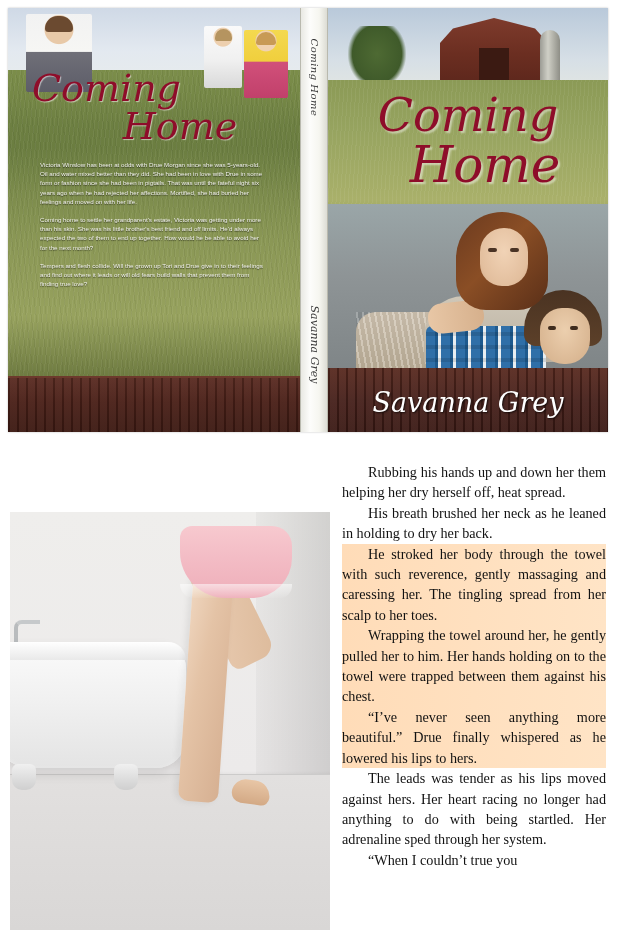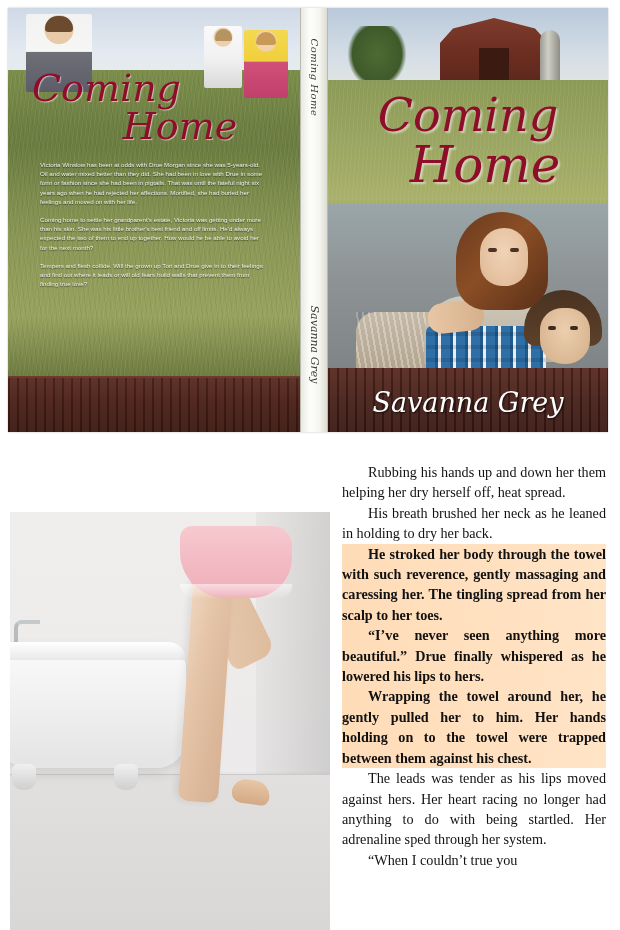--- a/index.html
+++ b/index.html
@@ -380,21 +380,20 @@
     font-size: 14.2px;
     line-height: 20.4px;
     color: #111111;
     text-align: justify;
     text-indent: 26px;
     margin: 0;
   }
   .text-page p.hl {
     background: linear-gradient(to right, #ffdcb8, #ffe4c6);
     box-decoration-break: clone;
-    font-weight: bold;
     -webkit-box-decoration-break: clone;
   }
 </style>
 </head>
 <body>
 
 <div class="cover-spread">
   <div class="cover-inner">
 
     <div class="back-cover">
@@ -472,17 +471,17 @@
     <div class="skirt">
       <div class="skirt-hem"></div>
     </div>
   </div>
 </div>
 
 <div class="text-page">
   <p>Rubbing his hands up and down her them helping her dry herself off, heat spread.</p>
   <p>His breath brushed her neck as he leaned in holding to dry her back.</p>
   <p class="hl">He stroked her body through the towel with such reverence, gently massaging and caressing her. The tingling spread from her scalp to her toes.</p>
+  <p class="hl">Wrapping the towel around her, he gently pulled her to him. Her hands holding on to the towel were trapped between them against his chest.</p>
   <p class="hl">“I’ve never seen anything more beautiful.” Drue finally whispered as he lowered his lips to hers.</p>
-  <p class="hl">Wrapping the towel around her, he gently pulled her to him. Her hands holding on to the towel were trapped between them against his chest.</p>
   <p>The leads was tender as his lips moved against hers. Her heart racing no longer had anything to do with being startled. Her adrenaline sped through her system.</p>
   <p>“When I couldn’t true you</p>
 </div>
 
 </body></html>

